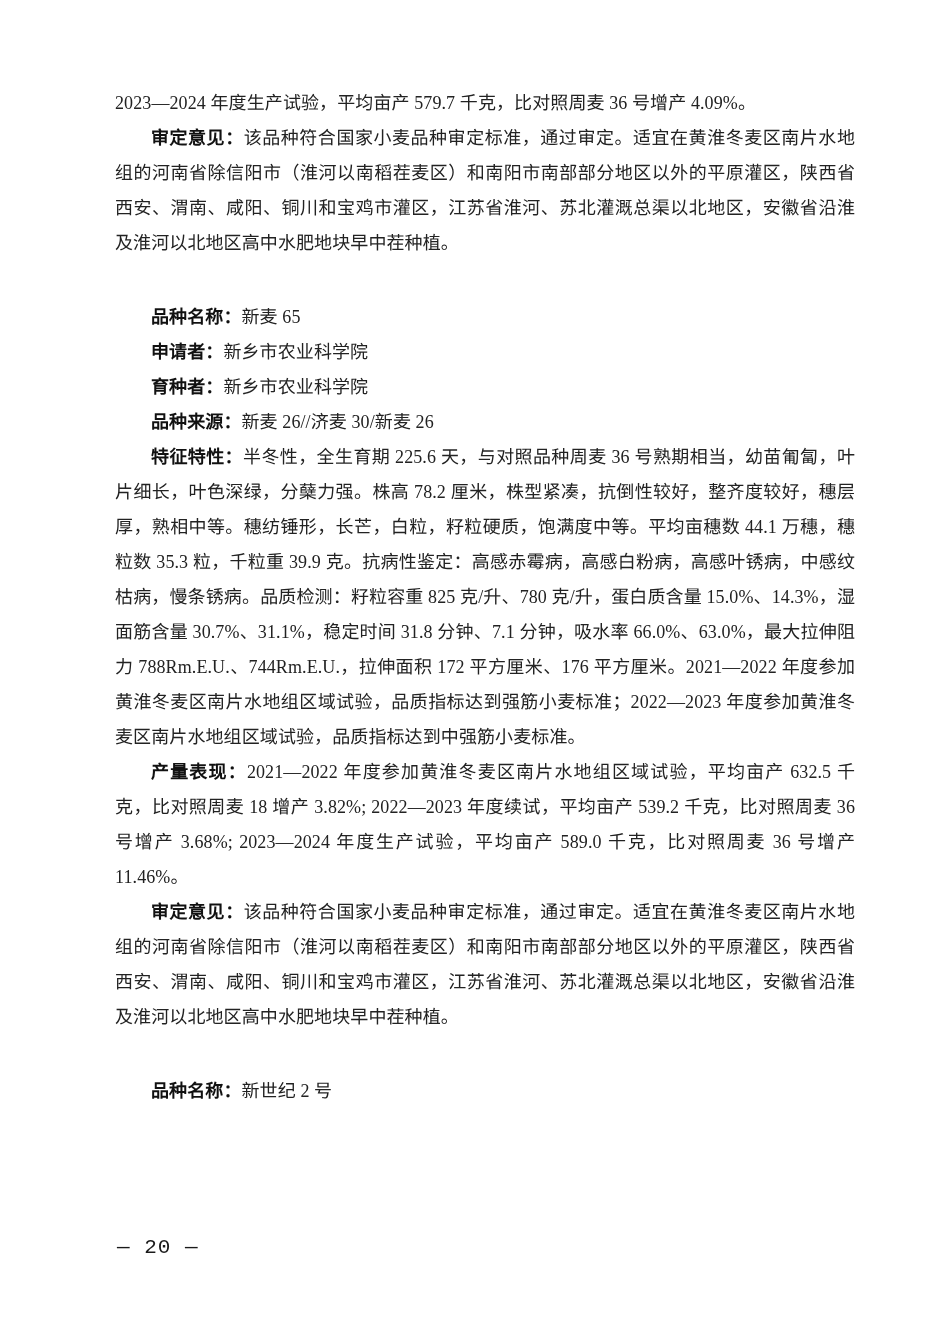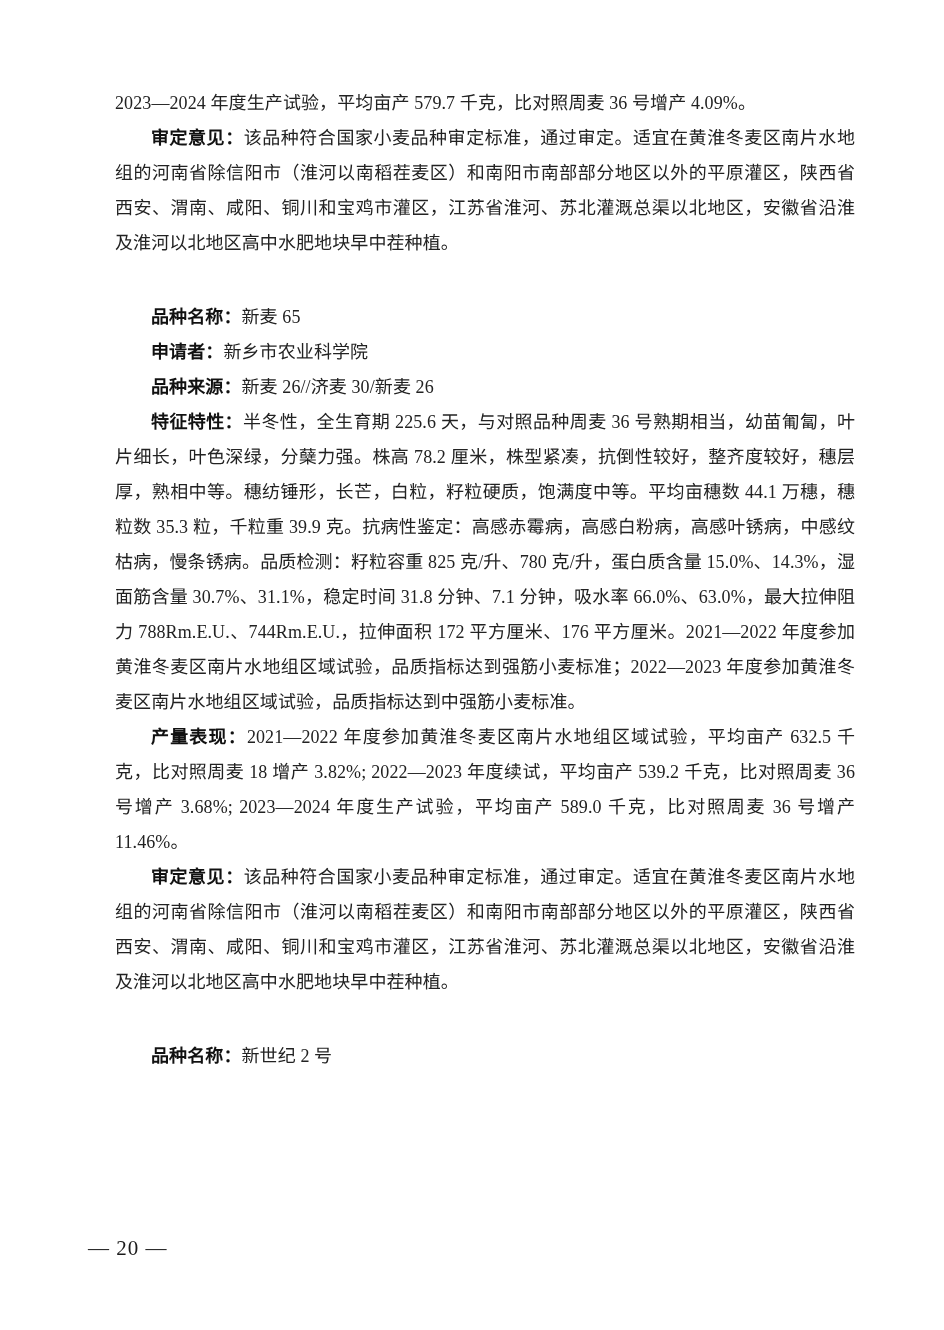--- a/index.html
+++ b/index.html
@@ -43,26 +43,26 @@
   }
   .lbl {
     font-weight: bold;
     color: #111111;
   }
   .gap {
     height: 39px;
   }
   .footer {
     position: absolute;
-    left: 88px;
+    left: 117px;
     top: 1234px;
     font-size: 21px;
     line-height: 28px;
     color: #1a1a1a;
-    font-family: Liberation Serif, serif;
+    font-family: Liberation Mono, monospace;
     letter-spacing: 1px;
   }
   .block { display: block; }
 </style>
 </head>
 <body>
 
 <div class="page">
 
   <div class="content">
@@ -72,20 +72,21 @@
 
     <p class="indent"><span class="lbl">审定意见：</span><span>该品种符合国家小麦品种审定标准，通过审定。适宜在黄淮冬麦区南片水地组的河南省除信阳市（淮河以南稻茬麦区）和南阳市南部部分地区以外的平原灌区，陕西省西安、渭南、咸阳、铜川和宝鸡市灌区，江苏省淮河、苏北灌溉总渠以北地区，安徽省沿淮及淮河以北地区高中水肥地块早中茬种植。</span></p>
 
     <div class="gap"></div>
 
 
     <p class="field"><span class="lbl">品种名称：</span><span>新麦 65</span></p>
 
     <p class="field"><span class="lbl">申请者：</span><span>新乡市农业科学院</span></p>
 
+    <p class="field"><span class="lbl">育种者：</span><span>新乡市农业科学院</span></p>
 
     <p class="field"><span class="lbl">品种来源：</span><span>新麦 26//济麦 30/新麦 26</span></p>
 
     <p class="indent"><span class="lbl">特征特性：</span><span>半冬性，全生育期 225.6 天，与对照品种周麦 36 号熟期相当，幼苗匍匐，叶片细长，叶色深绿，分蘖力强。株高 78.2 厘米，株型紧凑，抗倒性较好，整齐度较好，穗层厚，熟相中等。穗纺锤形，长芒，白粒，籽粒硬质，饱满度中等。平均亩穗数 44.1 万穗，穗粒数 35.3 粒，千粒重 39.9 克。抗病性鉴定：高感赤霉病，高感白粉病，高感叶锈病，中感纹枯病，慢条锈病。品质检测：籽粒容重 825 克/升、780 克/升，蛋白质含量 15.0%、14.3%，湿面筋含量 30.7%、31.1%，稳定时间 31.8 分钟、7.1 分钟，吸水率 66.0%、63.0%，最大拉伸阻力 788Rm.E.U.、744Rm.E.U.，拉伸面积 172 平方厘米、176 平方厘米。2021—2022 年度参加黄淮冬麦区南片水地组区域试验，品质指标达到强筋小麦标准；2022—2023 年度参加黄淮冬麦区南片水地组区域试验，品质指标达到中强筋小麦标准。</span></p>
 
     <p class="indent"><span class="lbl">产量表现：</span><span>2021—2022 年度参加黄淮冬麦区南片水地组区域试验，平均亩产 632.5 千克，比对照周麦 18 增产 3.82%; 2022—2023 年度续试，平均亩产 539.2 千克，比对照周麦 36 号增产 3.68%; 2023—2024 年度生产试验，平均亩产 589.0 千克，比对照周麦 36 号增产 11.46%。</span></p>
 
 
     <p class="indent"><span class="lbl">审定意见：</span><span>该品种符合国家小麦品种审定标准，通过审定。适宜在黄淮冬麦区南片水地组的河南省除信阳市（淮河以南稻茬麦区）和南阳市南部部分地区以外的平原灌区，陕西省西安、渭南、咸阳、铜川和宝鸡市灌区，江苏省淮河、苏北灌溉总渠以北地区，安徽省沿淮及淮河以北地区高中水肥地块早中茬种植。</span></p>
 

